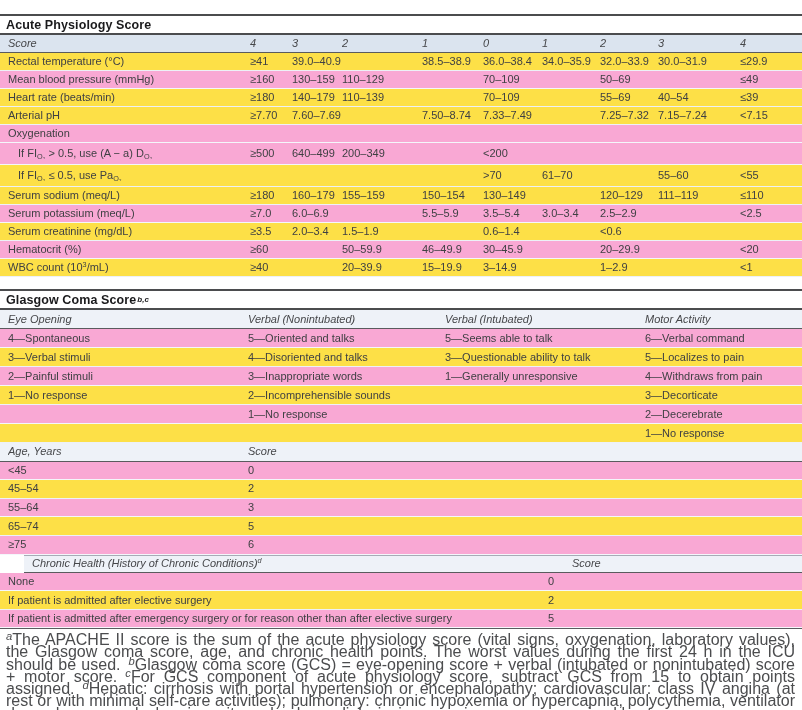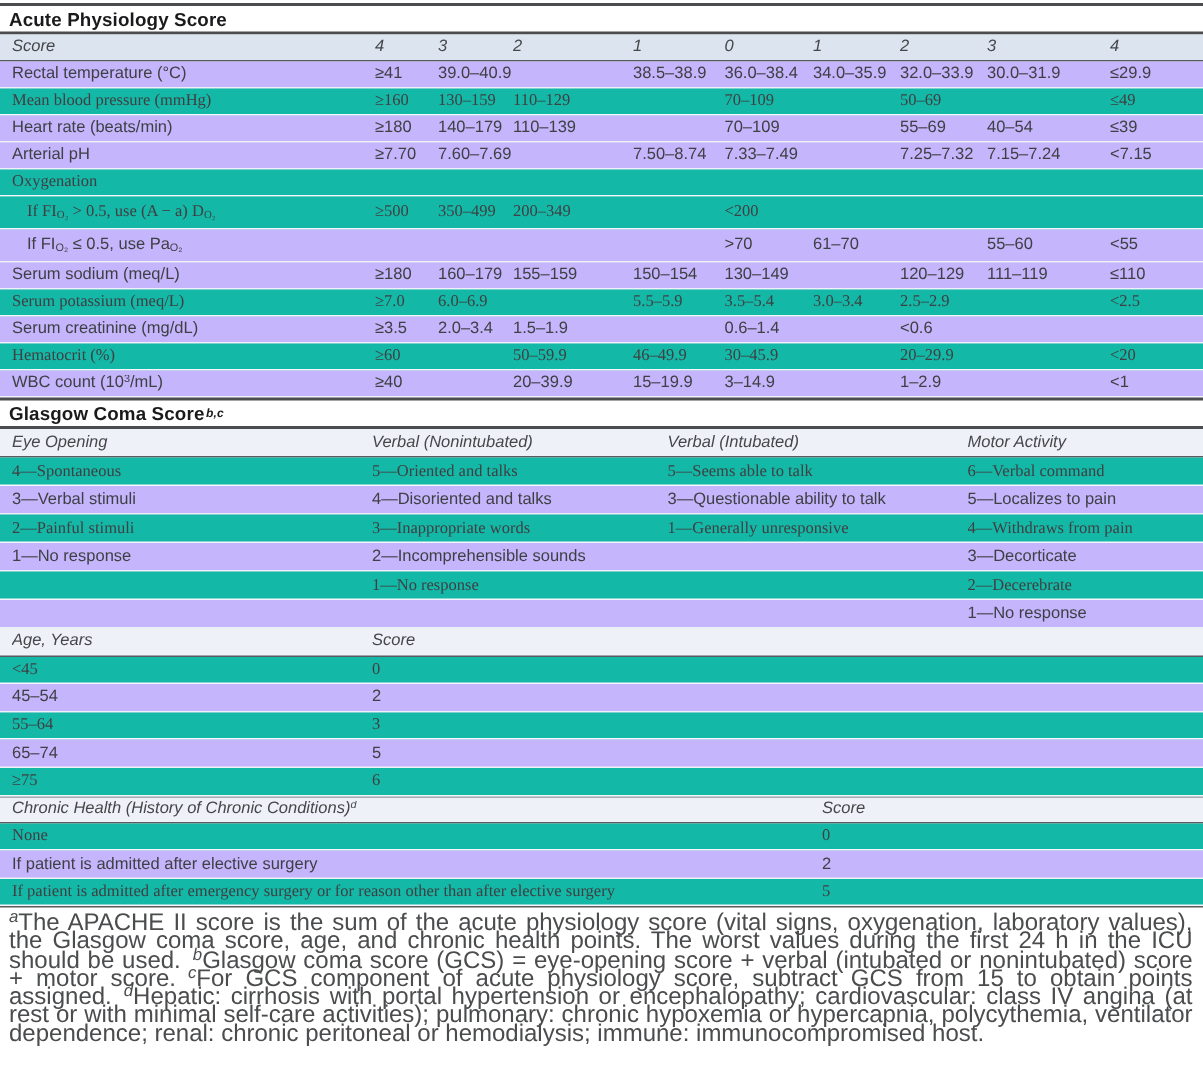--- a/index.html
+++ b/index.html
@@ -15,43 +15,44 @@
 
   .band {
     border-top: 2px solid #4b4c4e;
     border-bottom: 2px solid #4b4c4e;
     height: 21px;
     display: flex; align-items: center;
     padding-left: 6px;
     font-weight: bold; font-size: 12.5px;
     color: #1a1a1c; background: #ffffff;
     letter-spacing: 0.1px;
+    margin-top: 12px;
   }
   .band sup { font-size: 64%; font-style: italic; line-height: 0; vertical-align: 0.55em; margin-left: 1px; }
 
   .row {
     display: grid; align-items: center;
     padding-left: 8px;
-    background: #c4b5fd;
+    background: #fde047;
     font-size: 11px; line-height: 1;
     border-bottom: 1px solid #edf1f7;
     white-space: nowrap;
   }
-  .row.shaded { background: #14b8a6; border-bottom-color: #f4f7fb; font-family: Liberation Serif, serif; }
+  .row.shaded { background: #f9a8d4; border-bottom-color: #f4f7fb; }
 
   .colhead {
     font-style: italic;
     height: 17.5px;
     border-bottom: 1.5px solid #5a5b5e;
     background: #ffffff;
     color: #46474a;
   }
   .colhead.tint  { background: #dbe4ef; }
   .colhead.light { background: #eef2f8; }
-  .colhead.topline { border-top: 1px solid #a6acb6; height: 18.5px; }
+  .colhead.topline { border-top: 1px solid #a6acb6; height: 18.5px; margin-left: 24px; }
 
   .aps { grid-template-columns: 242px 42px 50px 80px 61px 59px 58px 58px 82px 1fr; height: 18px; }
   .aps.tall { height: 22px; }
   .gcs { grid-template-columns: 240px 197px 200px 1fr; height: 19px; }
   .age { grid-template-columns: 240px 1fr; height: 18.6px; }
   .chronic { grid-template-columns: 540px 1fr; height: 18.3px; }
 
   .lab.indent { padding-left: 10px; }
   .c, .lab { overflow: hidden; }
 
@@ -150,21 +151,21 @@
         <span class="c"></span>
         <span class="c"></span>
         <span class="c"></span>
         <span class="c"></span>
         <span class="c"></span>
         <span class="c"></span>
       </div>
       <div class="row aps shaded tall">
         <span class="lab indent">If FI<sub>O₂</sub> &gt; 0.5, use (A − a) D<sub>O₂</sub></span>
         <span class="c">≥500</span>
-        <span class="c">350–499</span>
+        <span class="c">640–499</span>
         <span class="c">200–349</span>
         <span class="c"></span>
         <span class="c">&lt;200</span>
         <span class="c"></span>
         <span class="c"></span>
         <span class="c"></span>
         <span class="c"></span>
       </div>
       <div class="row aps tall">
         <span class="lab indent">If FI<sub>O₂</sub> ≤ 0.5, use Pa<sub>O₂</sub></span>

